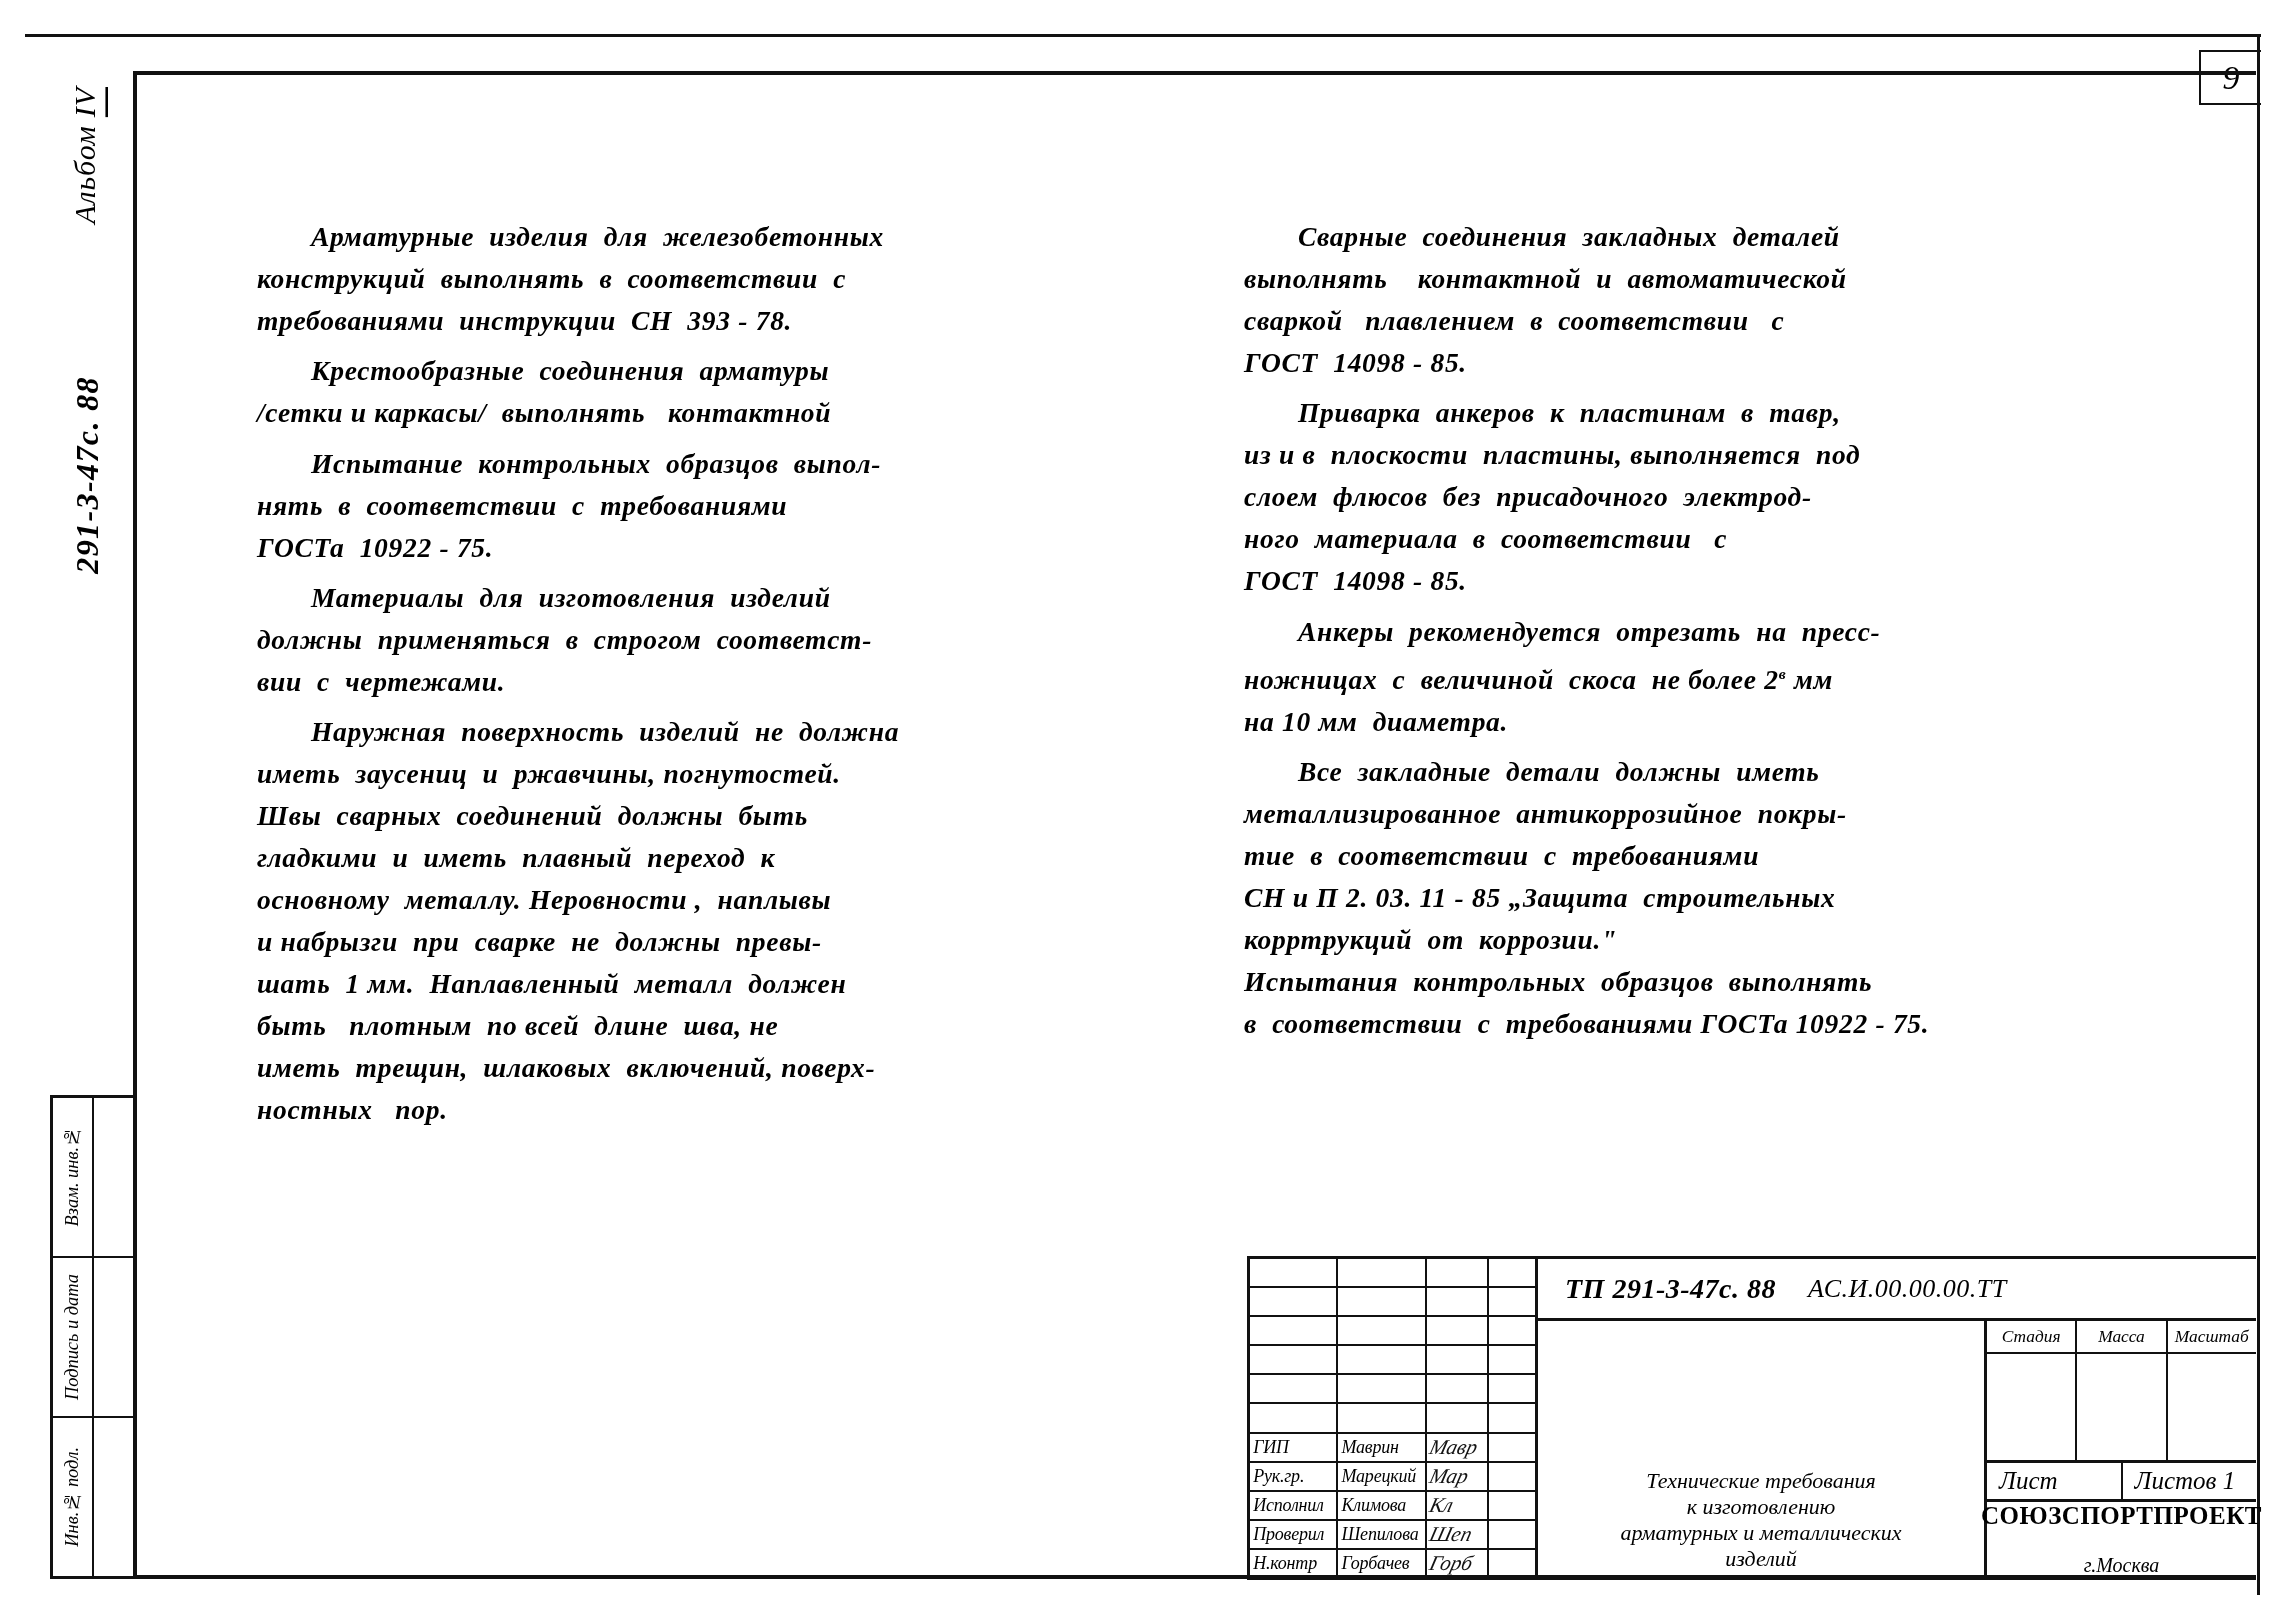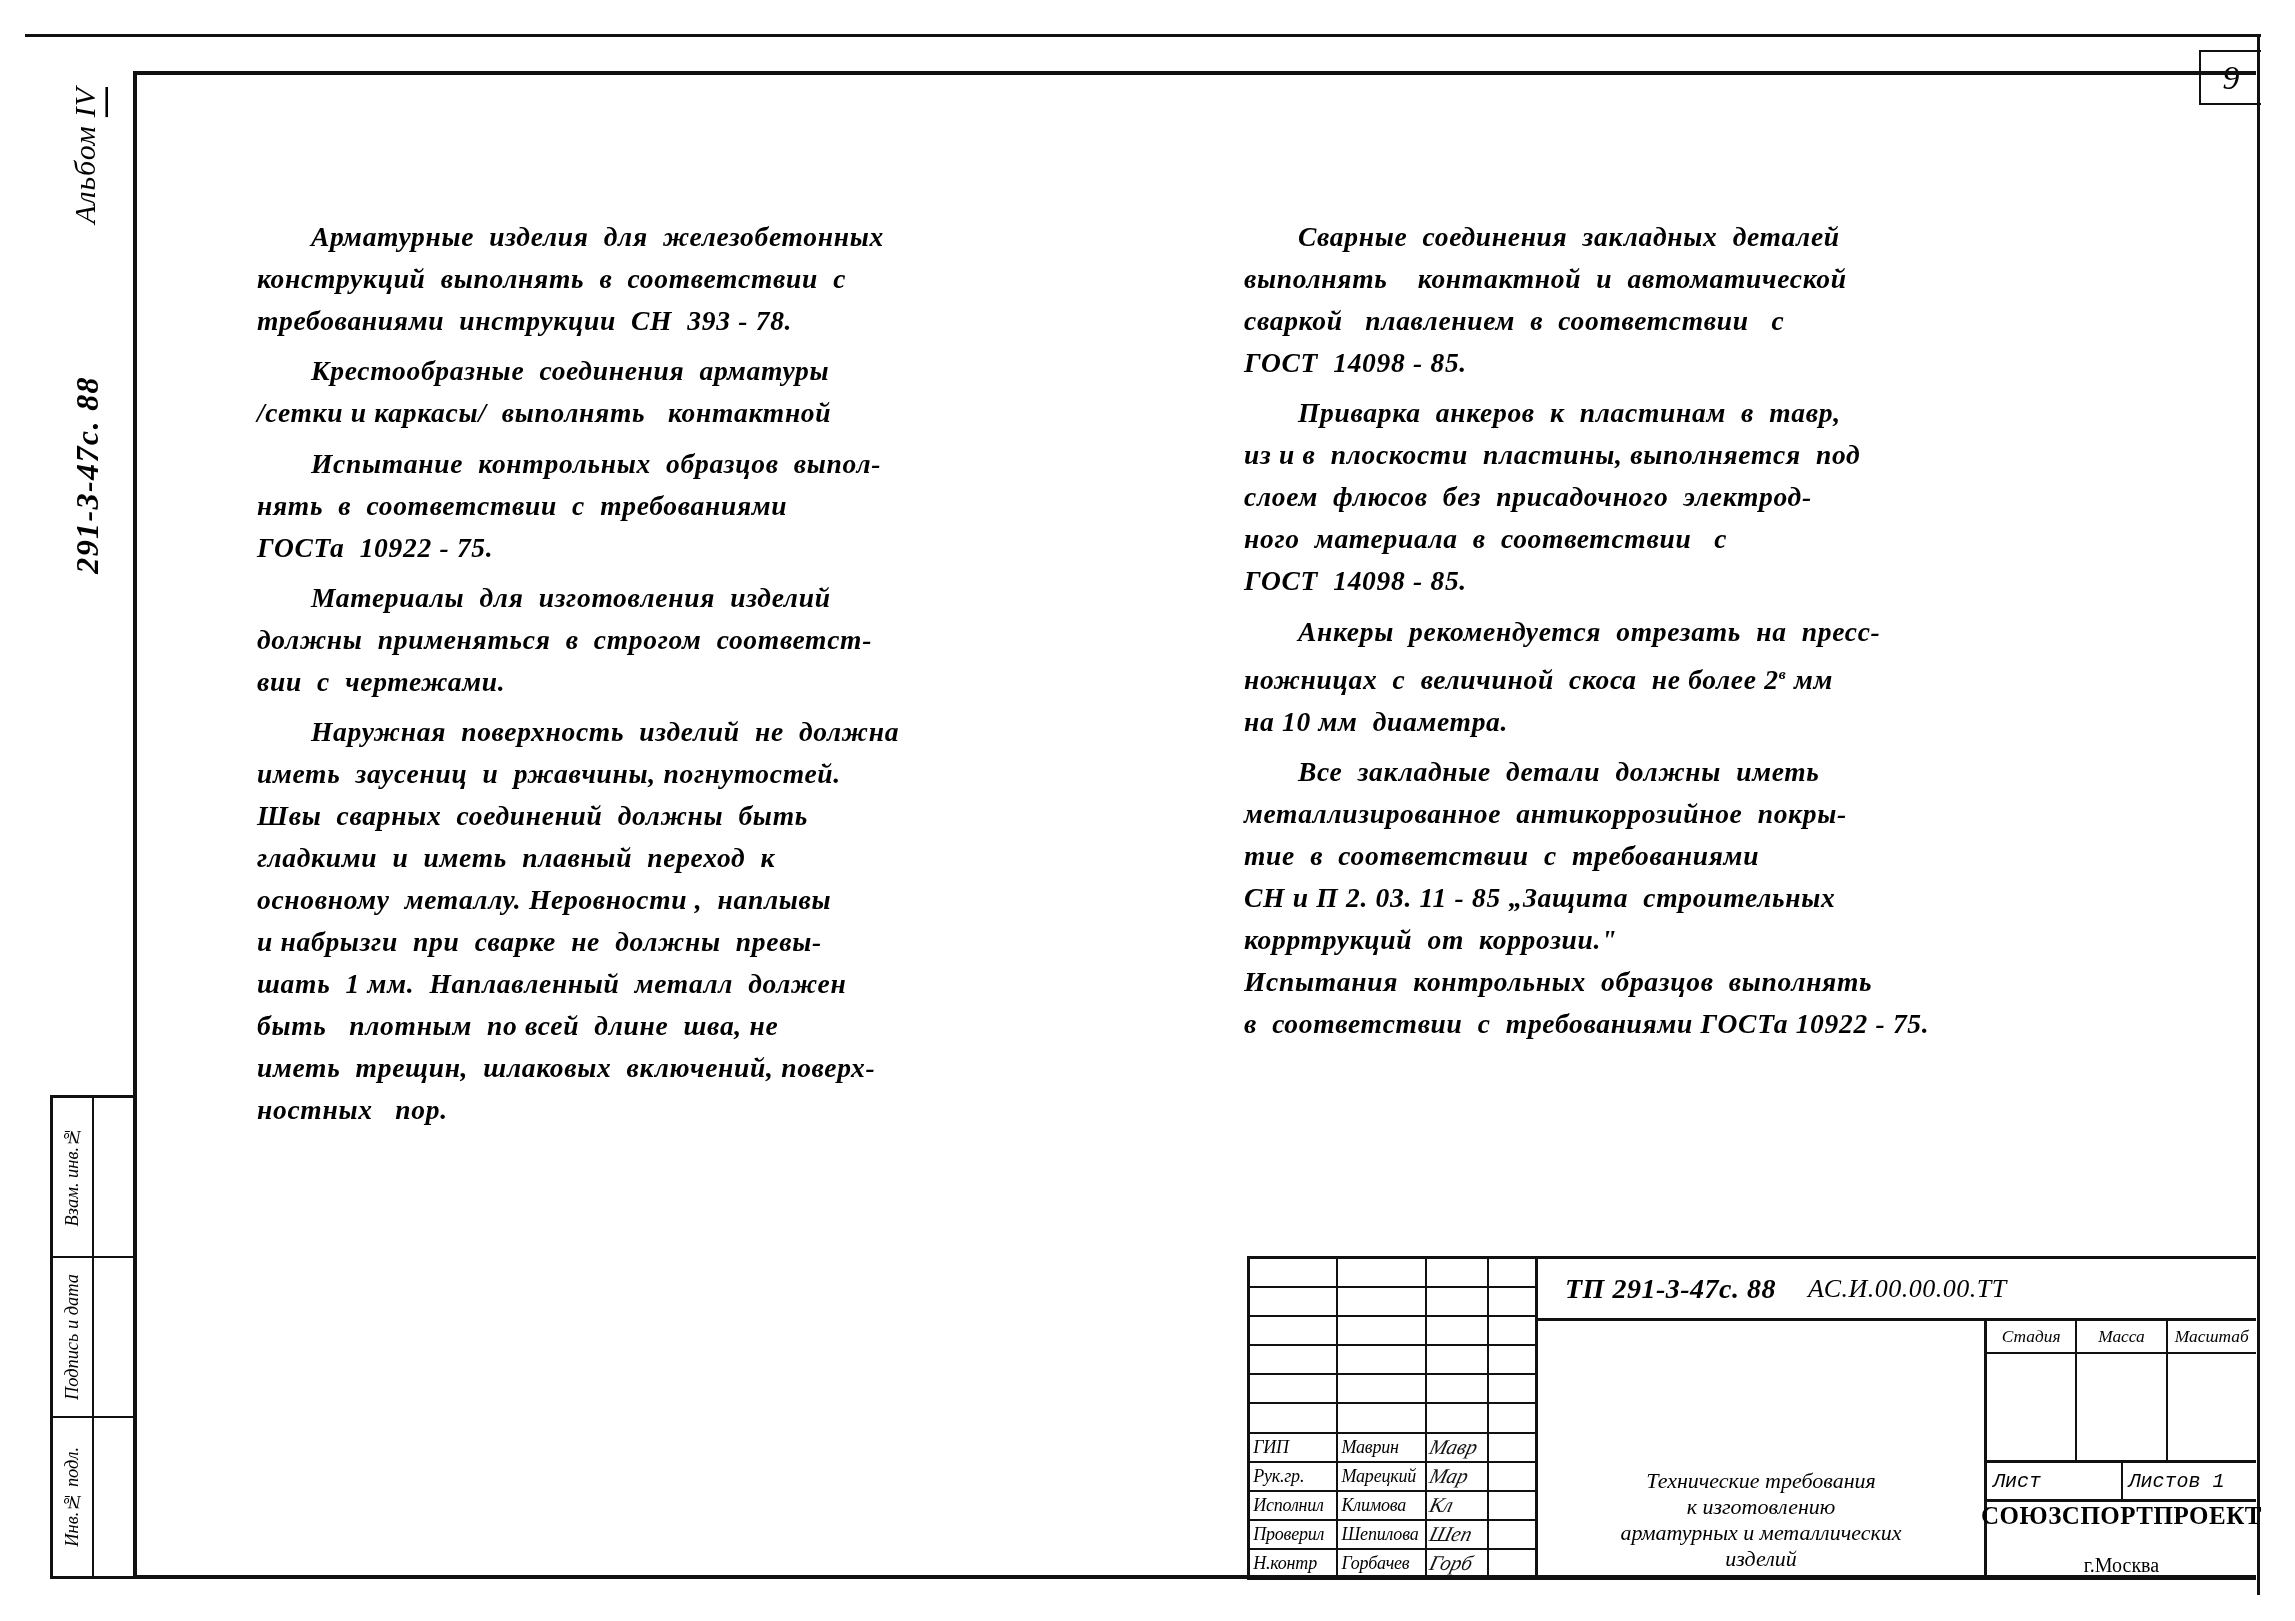--- a/index.html
+++ b/index.html
@@ -138,34 +138,34 @@
     display:flex;align-items:center;justify-content:center;
     font-family:Liberation Serif, serif;font-style:italic;font-size:17.4px;
   }
   #meta-hdr div:last-child{border-right:none;}
   #meta-vals{height:109px;display:flex;border-bottom:3.2px solid #111;box-sizing:border-box;}
   #meta-vals div{flex:1;box-sizing:border-box;border-right:2.3px solid #111;}
   #meta-vals div:last-child{border-right:none;}
   #meta-sheet{height:39px;display:flex;border-bottom:3.2px solid #111;box-sizing:border-box;}
   #meta-sheet div{
     flex:1;box-sizing:border-box;border-right:2.3px solid #111;
-    display:flex;align-items:center;padding-left:6px;
-    font-family:Liberation Mono, monospace;font-style:italic;font-size:20px;
+    display:flex;align-items:center;padding-left:12px;
+    font-family:Liberation Serif, serif;font-style:italic;font-size:25px;
   }
   #meta-sheet div:last-child{border-right:none;}
   #meta-org{
     flex:1;display:flex;flex-direction:column;align-items:center;
     justify-content:center;gap:24px;
   }
   #org-name{
     font-family:"Liberation Serif",serif;font-weight:700;
     font-size:25px;letter-spacing:0.5px;white-space:nowrap;
   }
   #org-city{
-    font-family:"Liberation Serif",serif;
+    font-family:"Liberation Serif",serif;font-style:italic;
     font-size:20px;white-space:nowrap;
   }
 </style>
 </head>
 <body>
 
 <div id="topRule"></div>
 <div id="rightRule"></div>
 
 <div id="pageno">9</div>

